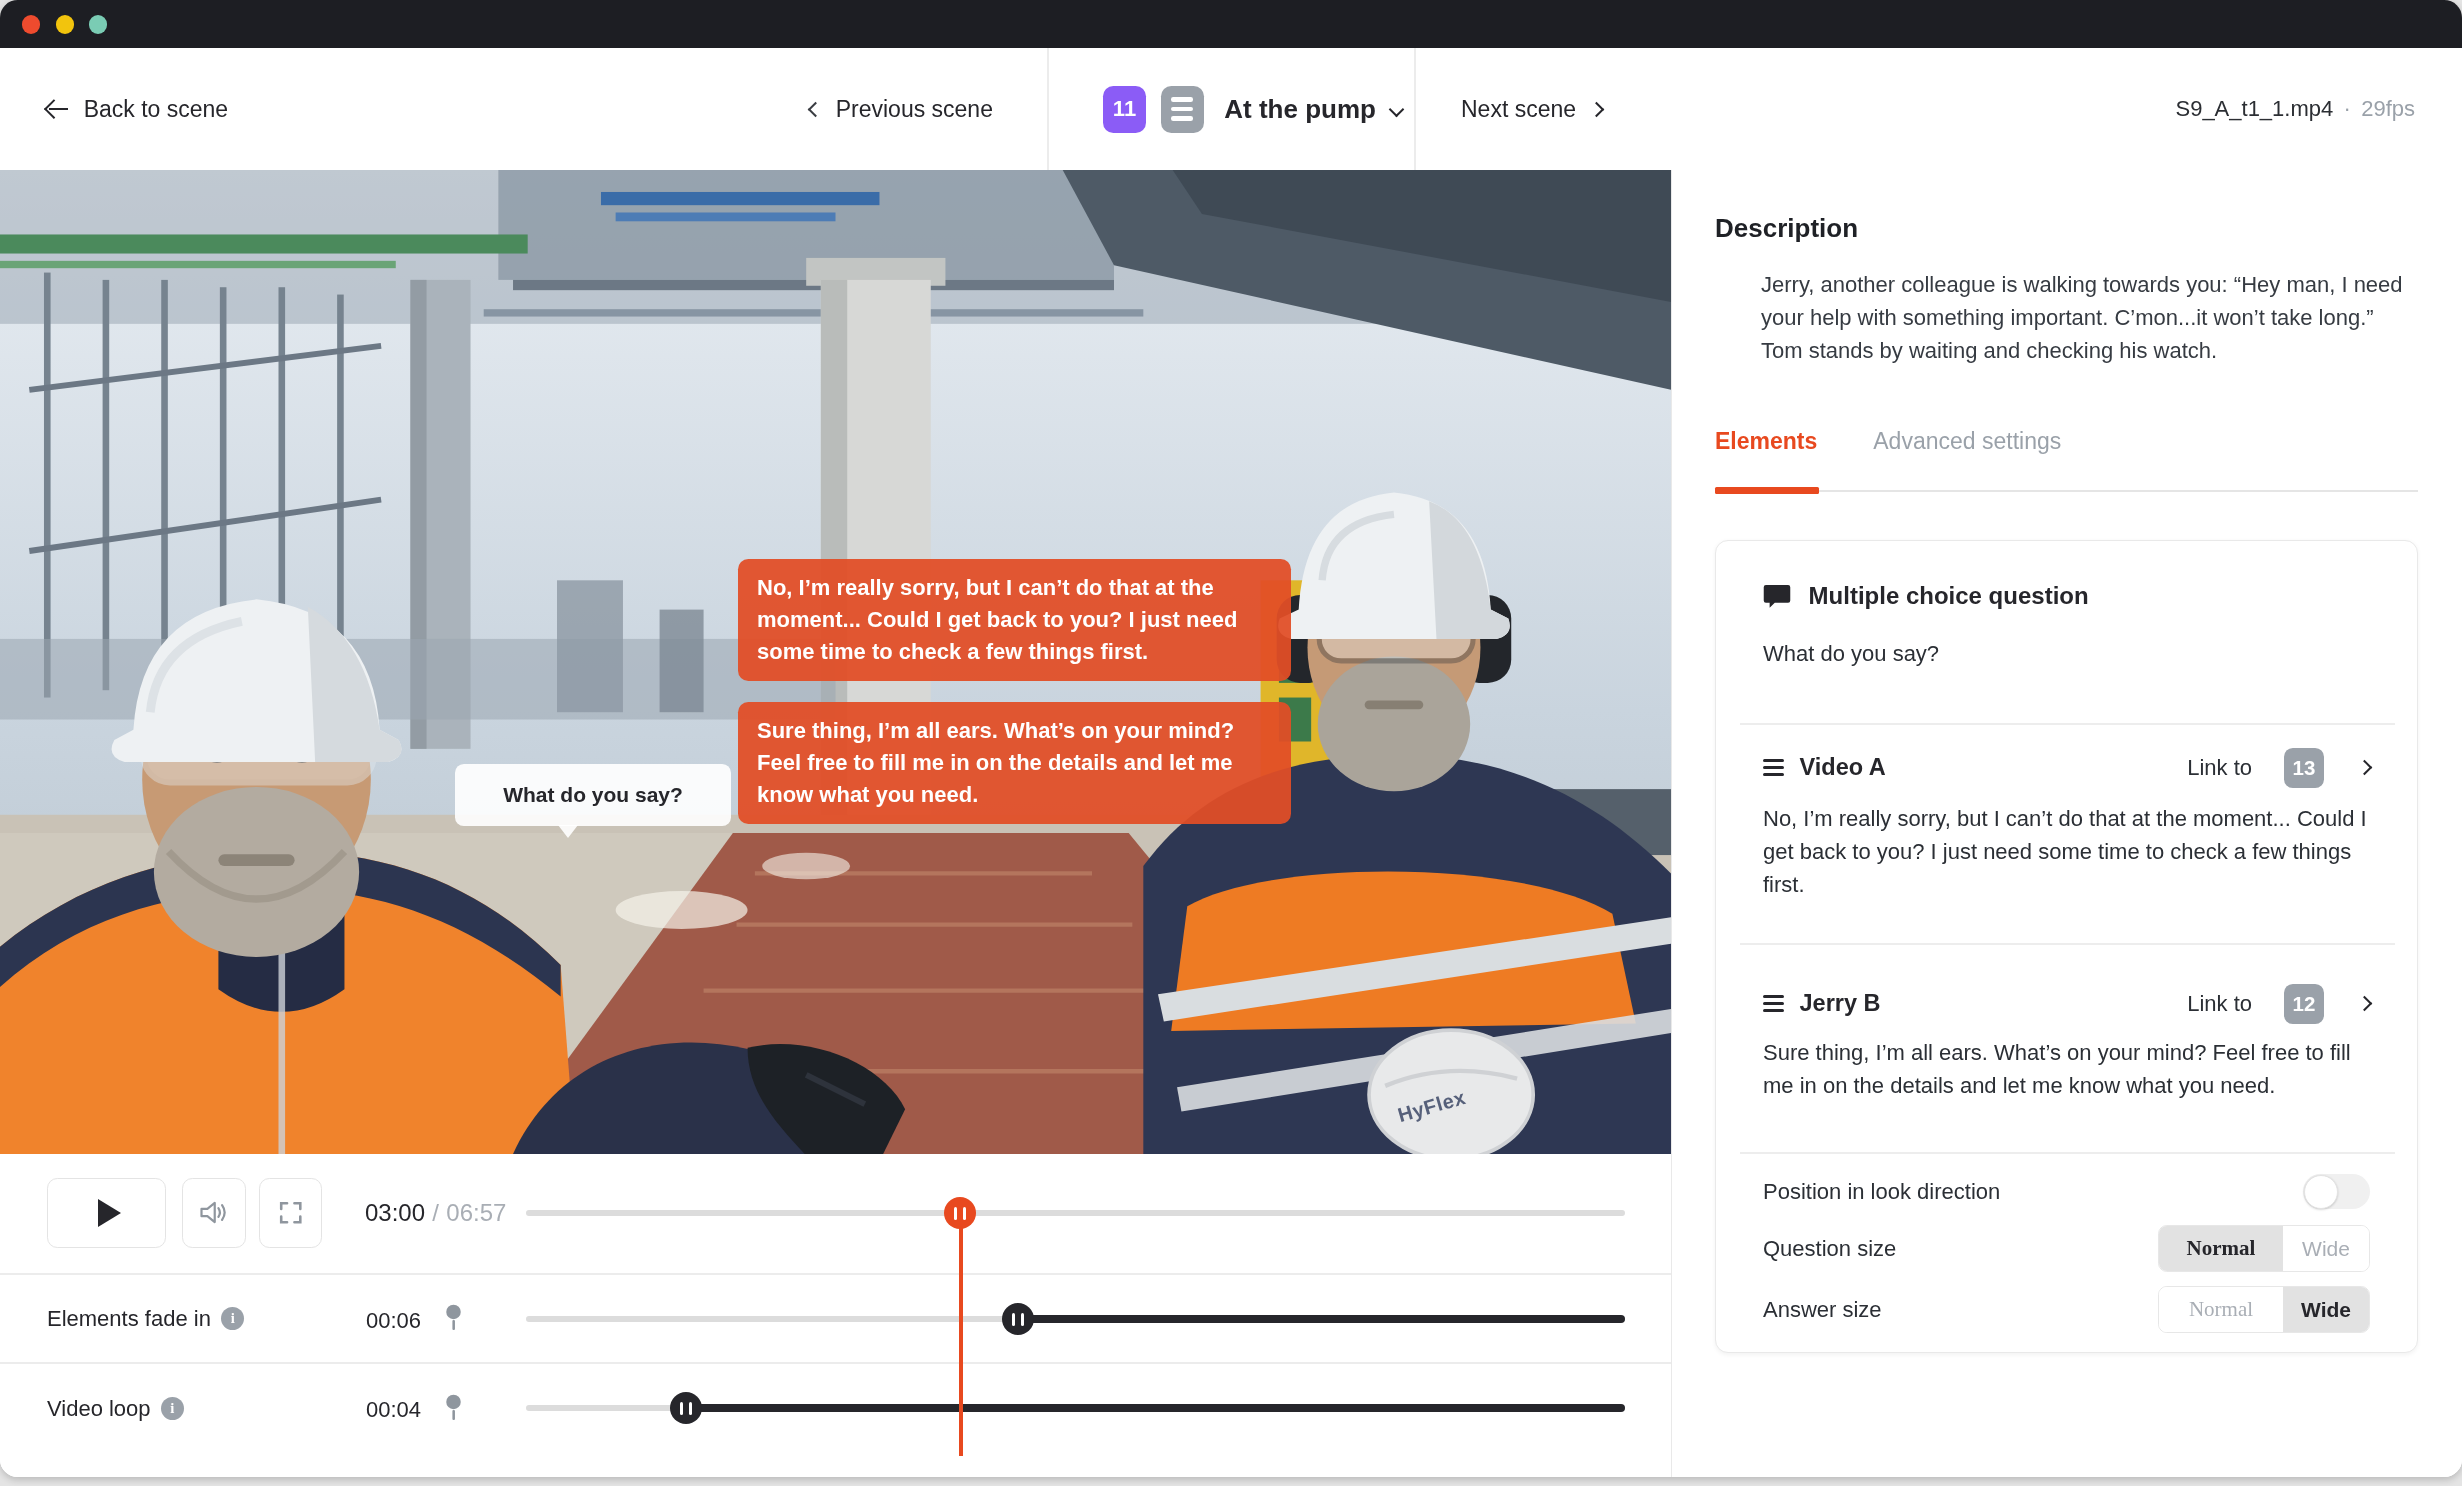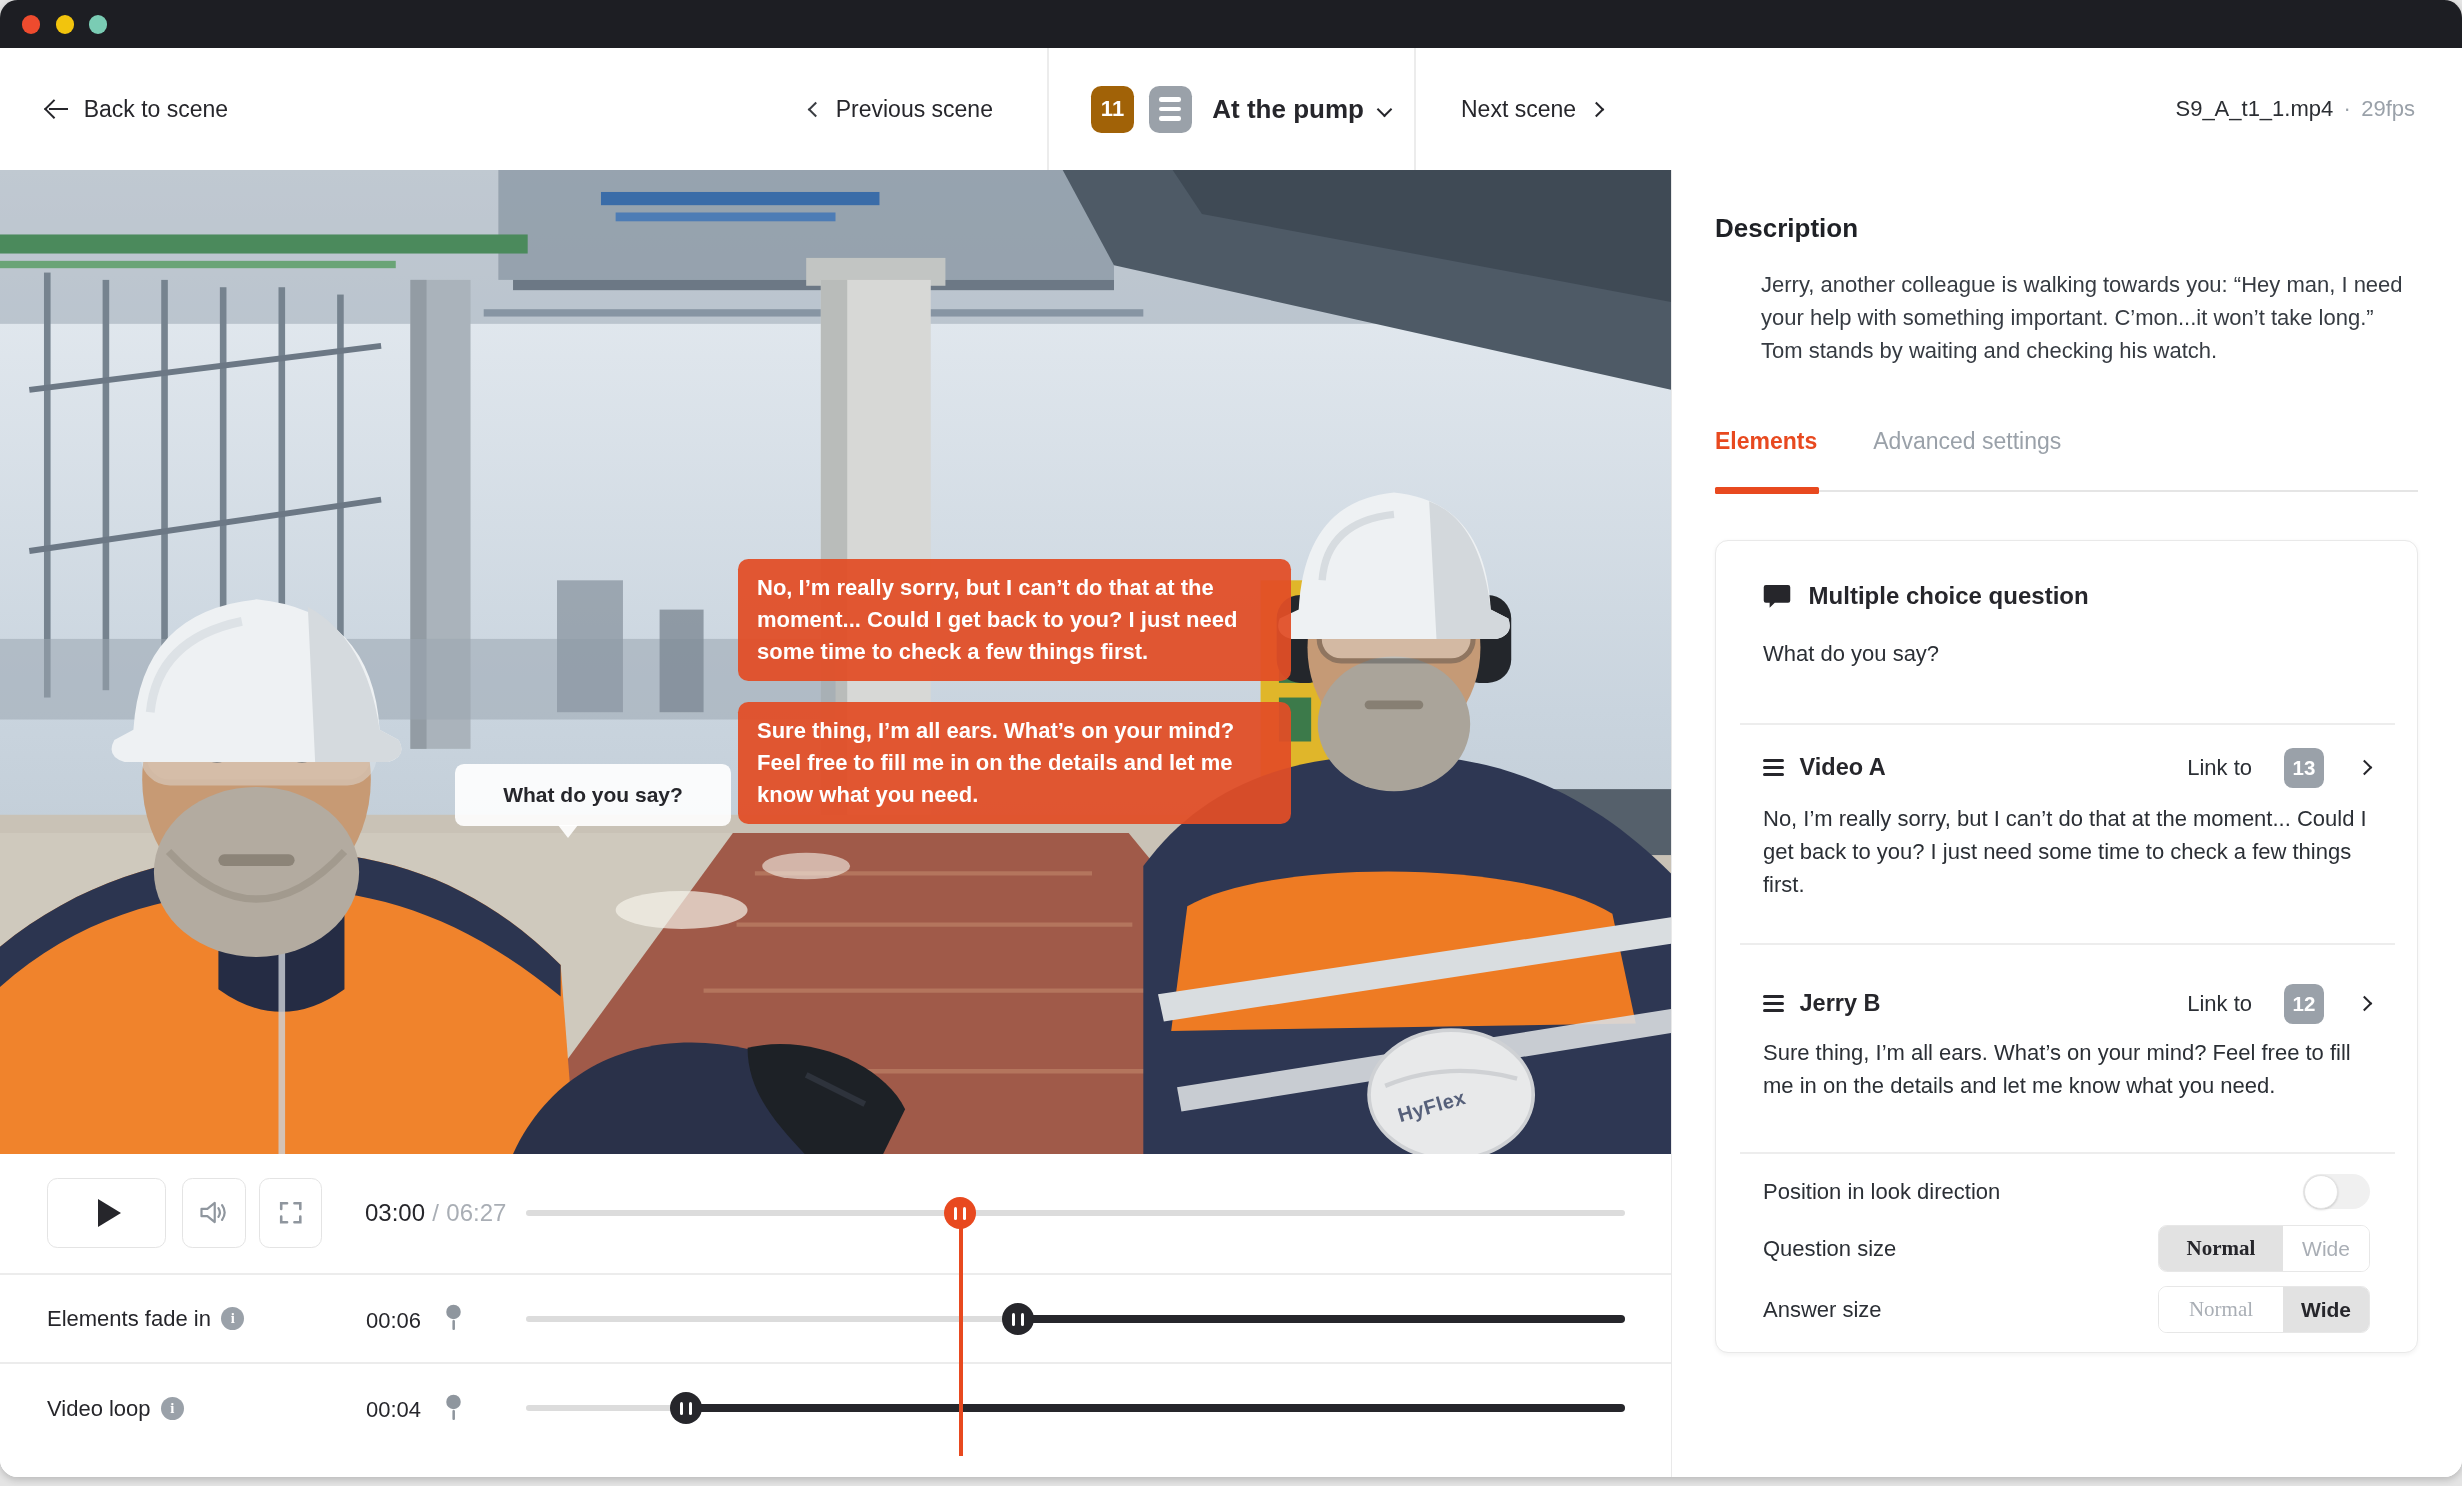--- a/index.html
+++ b/index.html
@@ -26,22 +26,22 @@
   .arrow-left::after  { content:""; position:absolute; left:0; top:4.4px; width:11.7px; height:11.7px;
                         border-left:2.9px solid #26262b; border-bottom:2.9px solid #26262b; transform:rotate(45deg); }
   .chev { display:inline-block; width:11px; height:11px; border-left:2.9px solid #3a3d42; border-bottom:2.9px solid #3a3d42; }
   .chev.left  { transform:rotate(45deg); }
   .chev.right { transform:rotate(-135deg); }
   .chev.down  { transform:rotate(-45deg); border-color:#26262b; }
   .chev.dark  { border-color:#26262b; }
   .tb-div { position:absolute; top:0; width:1.5px; height:122px; background:#ececec; }
   .prev-btn { left:810px; }
   .scene-select { left:1091px; }
-  .scene-badge { width:43px; height:47px; background:#a16207; border-radius:10.3px; color:#fff;
-                 font-size:22px; font-weight:bold; display:flex; align-items:center; justify-content:center; }
+  .scene-badge { width:43px; height:47px; background:#8b5cf6; border-radius:10.3px; color:#fff;
+                 font-size:22px; font-weight:bold; display:flex; align-items:center; justify-content:center;margin-left:12px; }
   .list-badge  { width:43px; height:47px; background:#9aa1a9; border-radius:10.3px;
                  display:flex; flex-direction:column; align-items:center; justify-content:center; gap:5.1px; }
   .list-badge i { width:22px; height:4.4px; background:#fff; border-radius:2.2px; }
   .scene-title { font-size:26px; font-weight:bold; margin-left:5.9px; }
   .next-btn { left:1461px; }
   .file-meta { position:absolute; right:47px; top:0; height:122px; display:flex; align-items:center; gap:10.3px; font-size:22px; }
   .file-name { color:#2b2e33; }
   .file-sep, .file-fps { color:#9aa1a9; }
 
   
@@ -304,21 +304,21 @@
           </svg>
         </div>
         <div class="pbtn fs-btn">
           <svg width="23.5" height="23.5" viewBox="0 0 32 32">
             <path d="M3,11 L3,3 L11,3 M21,3 L29,3 L29,11 M29,21 L29,29 L21,29 M11,29 L3,29 L3,21" fill="none" stroke="#8f969e" stroke-width="3.5" stroke-linecap="round"></path>
           </svg>
         </div>
         <div class="time-box">
           <span class="cur-time">03:00</span>
           <span class="time-sep">/</span>
-          <span class="tot-time">06:27</span>
+          <span class="tot-time">06:57</span>
         </div>
         <div class="track main-track">
           <div class="handle orange" style="left:418px">
               <i></i>
               <i></i>
             </div>
         </div>
         <div class="playhead-line"></div>
 
         <div class="p-div" style="top:119px"></div>

